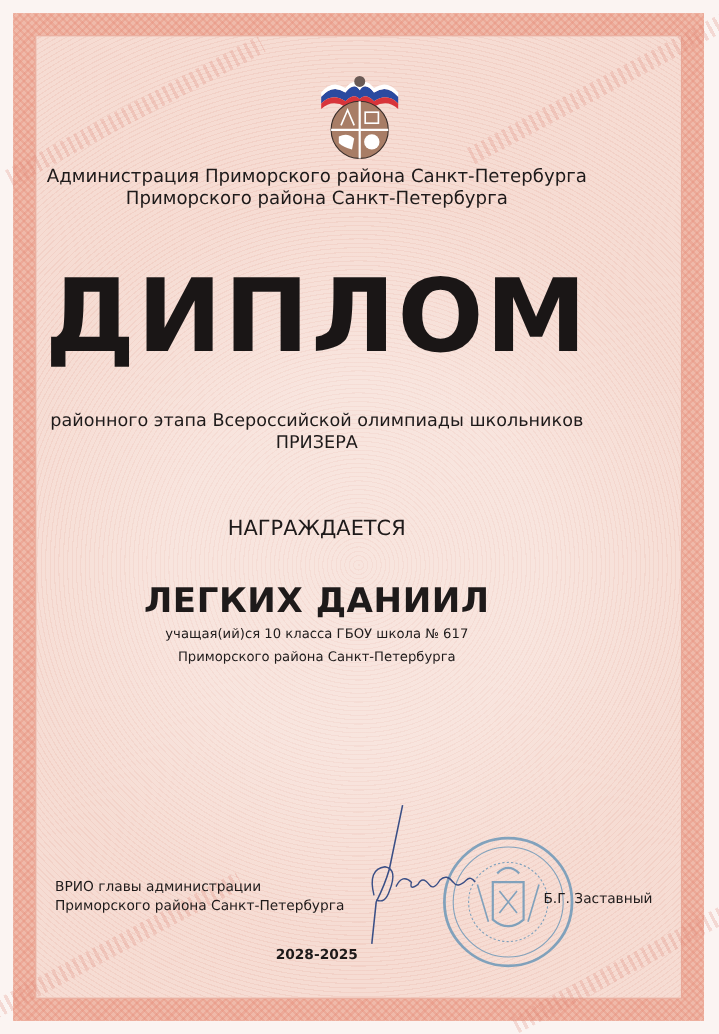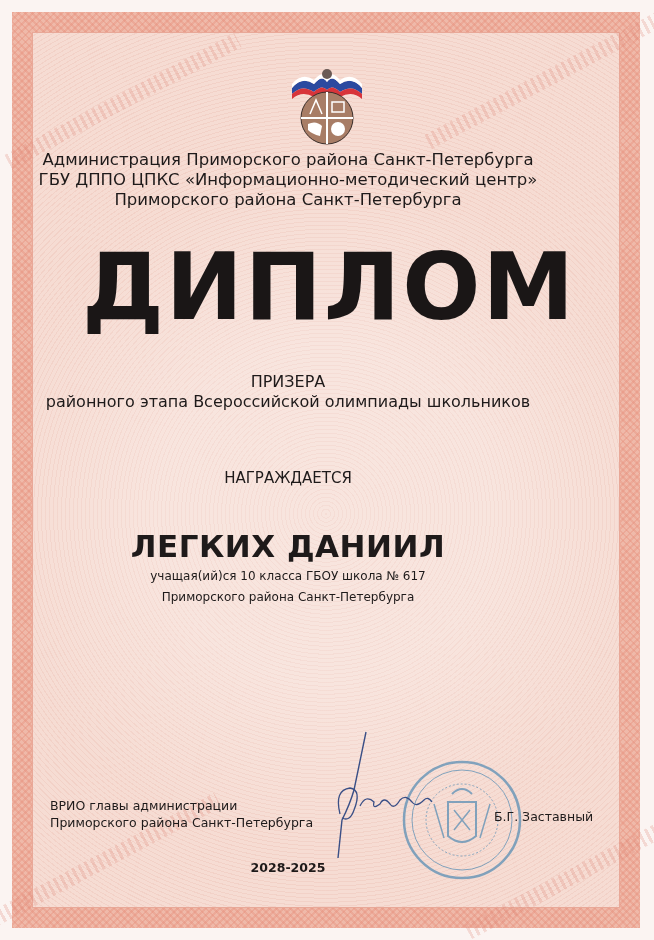--- a/index.html
+++ b/index.html
@@ -19,23 +19,23 @@
        #f6dcd3;
      border:1px solid #e8a898; }
   .guilloche-stripe { position:absolute; height:16px; width:260px;
      background: repeating-linear-gradient(90deg, rgba(220,130,115,0.35) 0 3px, transparent 3px 7px);
      transform: rotate(-28deg); opacity:0.7; }
   .content { position:absolute; left:0; top:0; width:654px; height:940px; }
   .center { position:absolute; left:0; width:576px; text-align:center; }
   .logo { position:absolute; left:288px; top:66px; width:78px; height:80px; }
   .header-lines { top:150px; font-size:16.5px; line-height:20px; color:#1e1a1a; }
   .title { top:238px; font-size:92px; font-weight:bold; letter-spacing:2px; line-height:100px;
-           font-family:"DejaVu Sans", sans-serif; color:#1a1616;text-align:right; }
+           font-family:"DejaVu Sans", sans-serif; color:#1a1616; }
   .prize { top:372px; font-size:16px; line-height:20px; }
-  .awarded { top:469px; font-size:15px; }
+  .awarded { top:469px; font-size:19px; }
   .name { top:528px; font-size:31px; font-weight:bold; letter-spacing:0.5px; }
   .student { top:566px; font-size:12px; line-height:21px; }
   .signer-left { position:absolute; left:50px; top:797px; font-size:12.5px; line-height:17px; }
   .signer-right { position:absolute; left:494px; top:797px; font-size:12.5px;margin-top:12px; }
   .year { top:860px; font-size:12.5px; font-weight:bold; }
   .stamp { position:absolute; left:400px; top:758px; width:124px; height:124px; opacity:0.75; }
   .signature { position:absolute; left:320px; top:730px; width:120px; height:130px; }
 </style>
 </head>
 <body>
@@ -62,29 +62,28 @@
     <line x1="13" y1="52" x2="65" y2="52" stroke="#ffffff" stroke-width="2"></line>
     <path d="M22 48 L28 34 L34 48" fill="none" stroke="#fff" stroke-width="1.5"></path>
     <rect x="44" y="36" width="12" height="10" fill="none" stroke="#fff" stroke-width="1.5"></rect>
     <path d="M20 58 Q28 54 34 60 L32 70 Q24 68 20 64Z" fill="#fff"></path>
     <circle cx="50" cy="63" r="7" fill="#fff"></circle>
     <circle cx="39" cy="8" r="5" fill="#6a5a55"></circle>
   </svg>
 
   <div class="center header-lines">
     <div>Администрация Приморского района Санкт-Петербурга</div>
-    <div>ГБУ ДППО ЦПКС «Информационно-методический центр»</div>
     <div>Приморского района Санкт-Петербурга</div>
   </div>
 
   <div class="center title">ДИПЛОМ</div>
 
   <div class="center prize">
+    <div>районного этапа Всероссийской олимпиады школьников</div>
     <div>ПРИЗЕРА</div>
-    <div>районного этапа Всероссийской олимпиады школьников</div>
   </div>
 
   <div class="center awarded">НАГРАЖДАЕТСЯ</div>
 
   <div class="center name">ЛЕГКИХ ДАНИИЛ</div>
 
   <div class="center student">
     <div>учащая(ий)ся 10 класса ГБОУ школа № 617</div>
     <div>Приморского района Санкт-Петербурга</div>
   </div>

